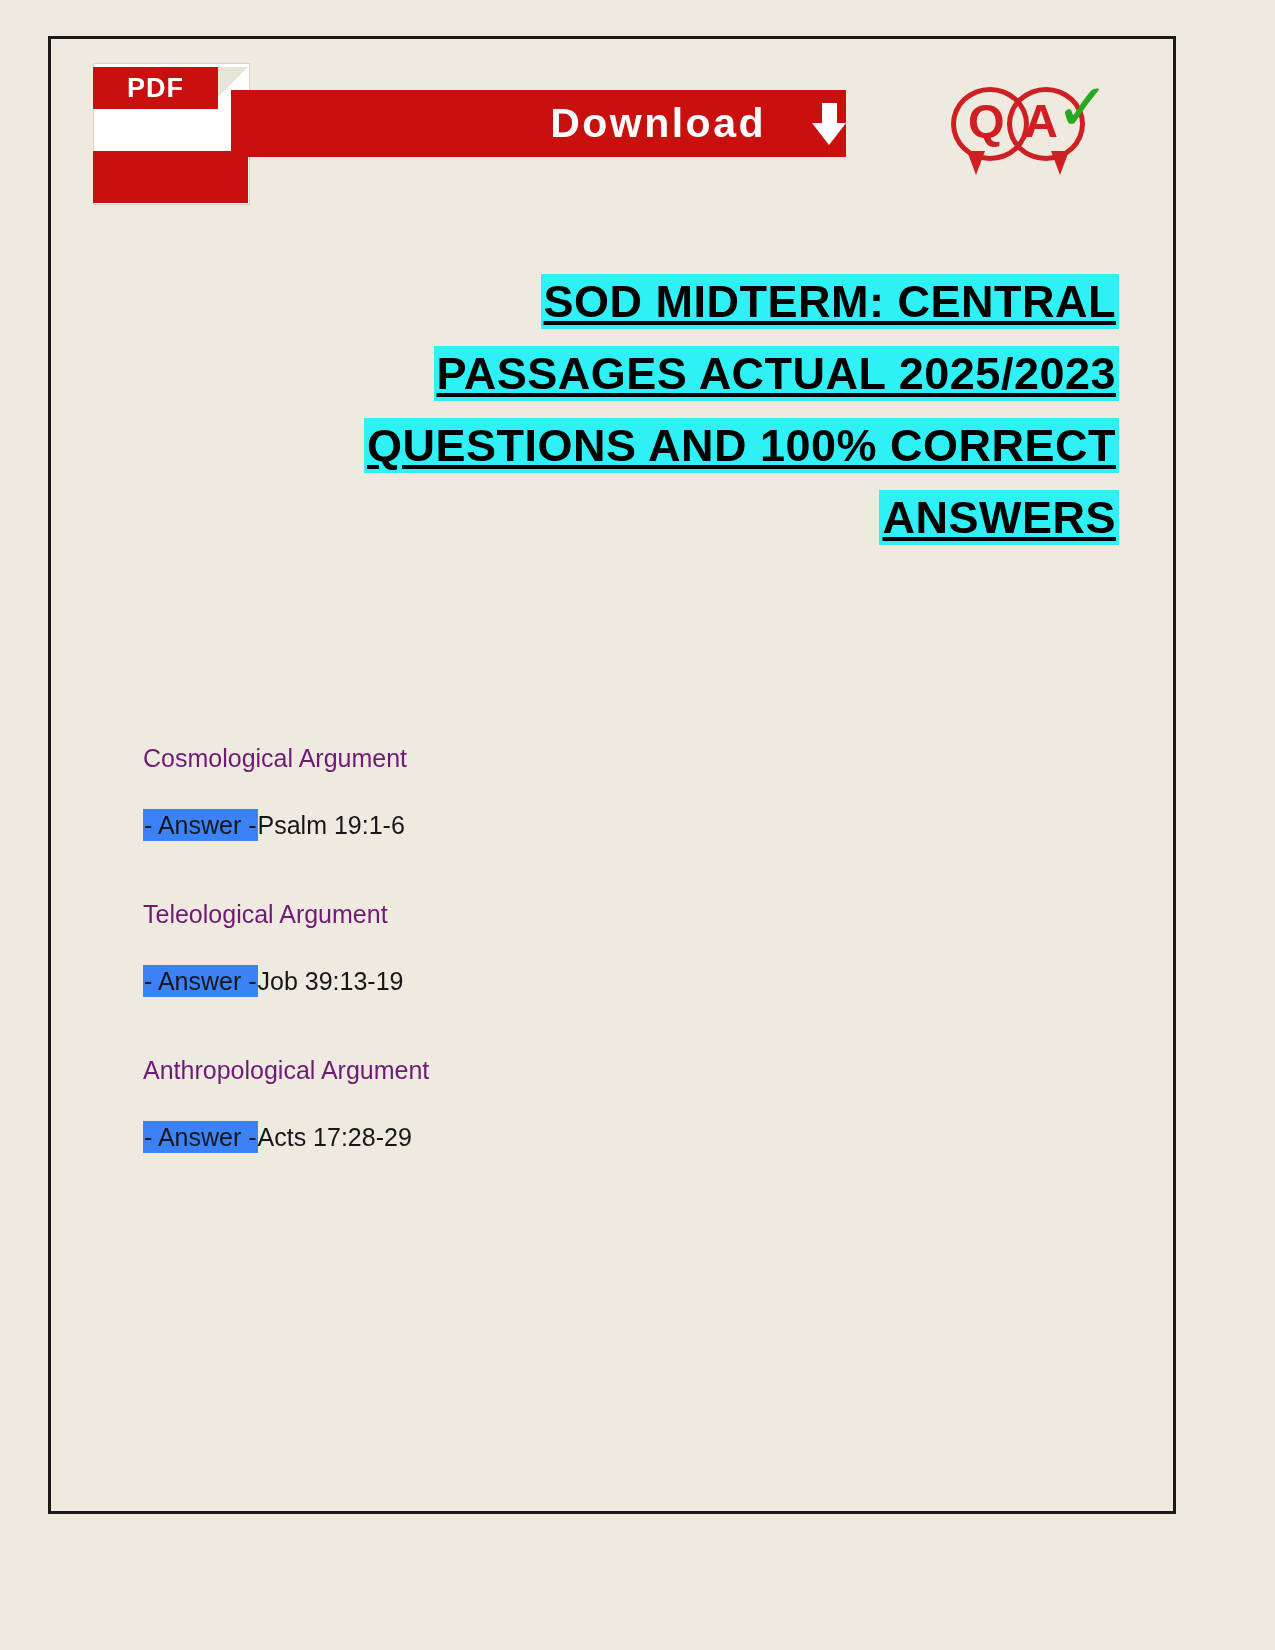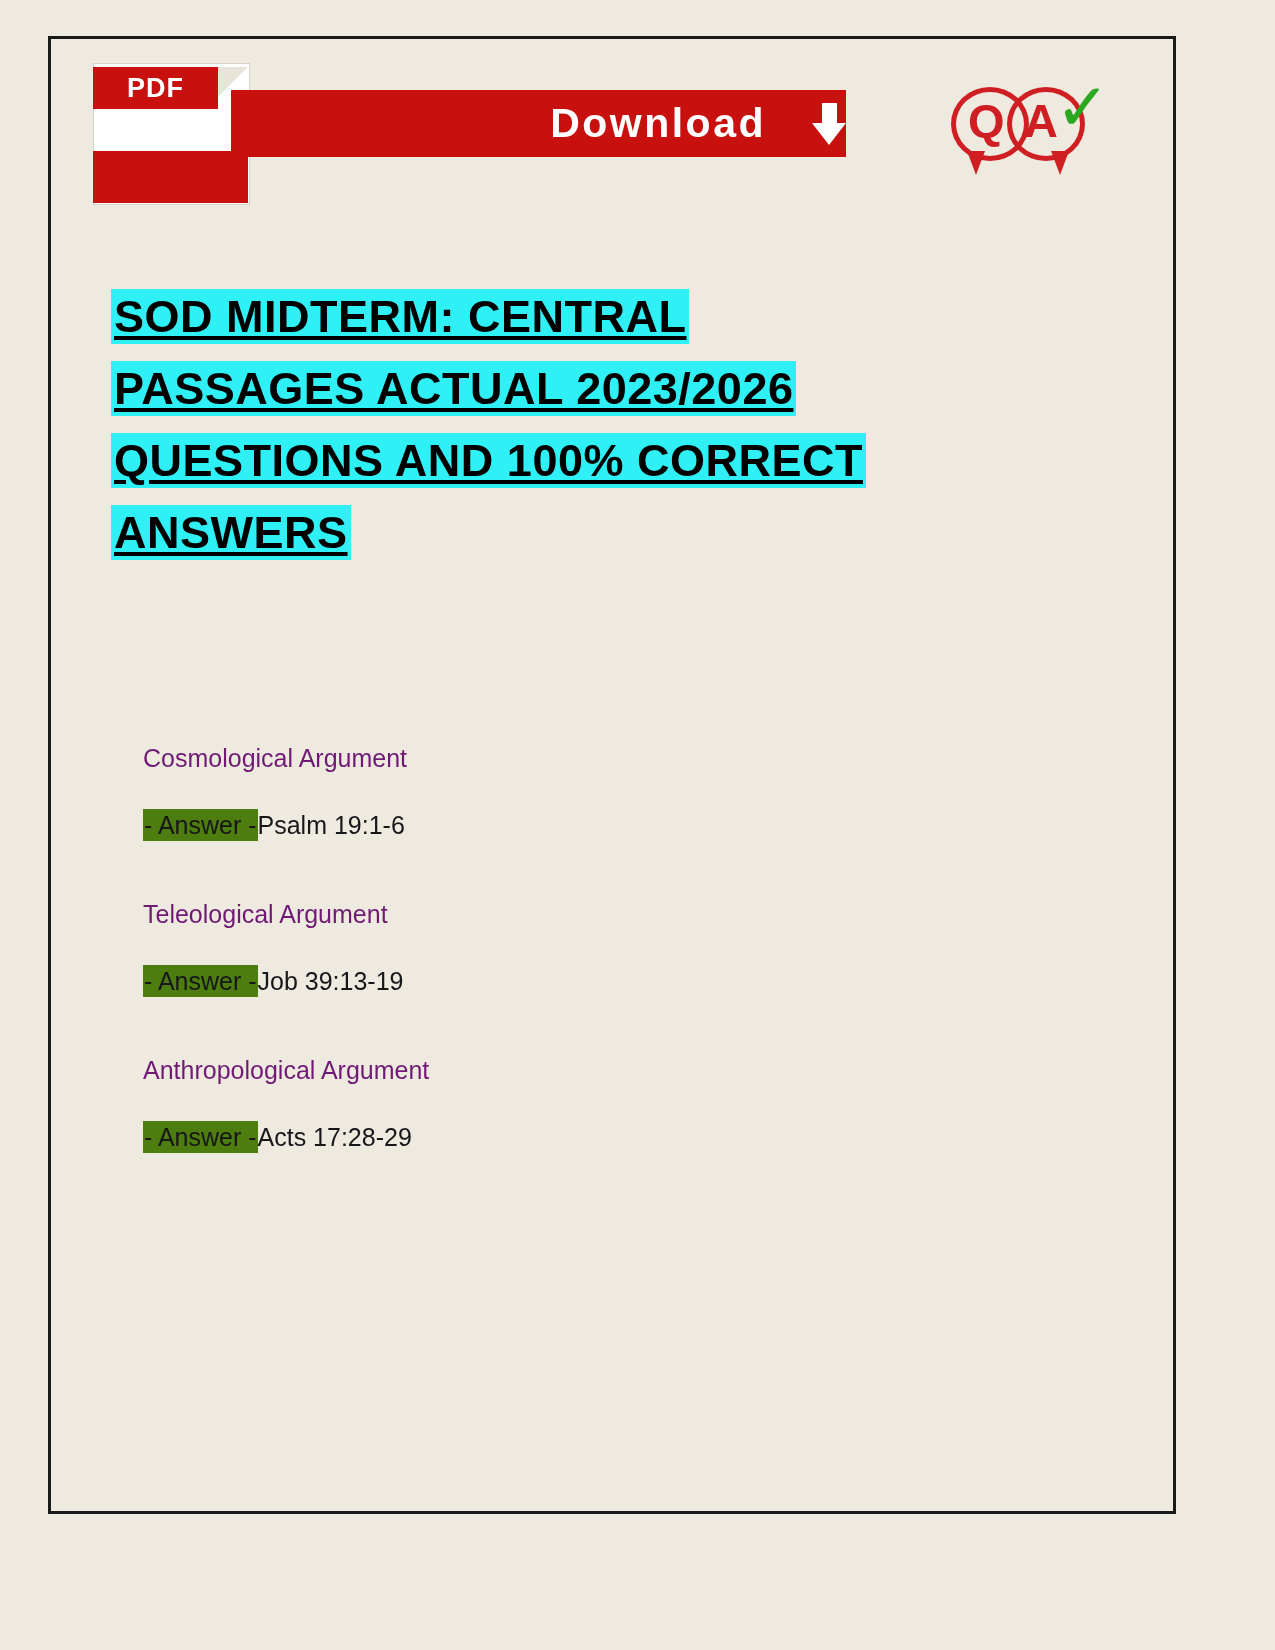--- a/index.html
+++ b/index.html
@@ -178,23 +178,23 @@
     font-size: 66px;
     color: #2aa81f;
     font-family: "DejaVu Sans", sans-serif;
     line-height: 1;
   }
 
   
   .title-block {
     position: absolute;
     left: 60px;
-    top: 255px;
+    top: 240px;
     width: 1008px;
-    text-align: left;
+    text-align: right;
   }
   .title-line {
     display: block;
     margin: 0 0 26px 0;
     line-height: 1.02;
   }
   .title-line span {
     background: #2ff0f5;
     color: #000000;
     font-size: 45px;
@@ -223,21 +223,21 @@
     color: #701a75;
     font-family: "Liberation Sans", sans-serif;
     margin-bottom: 38px;
   }
   .a-line {
     font-size: 25px;
     color: #17171a;
     font-family: "Liberation Sans", sans-serif;
   }
   .a-line .marker {
-    background: #4d7c0f;
+    background: #3b82f6;
     padding: 2px 1px;
   }
   .tail-item { margin-bottom: 0; }
 </style>
 </head>
 <body>
 
 <div class="page">
 
   <div class="header">
@@ -266,21 +266,21 @@
       <div class="tail right"></div>
       <div class="q-letter">Q</div>
       <div class="a-letter">A</div>
       <div class="check">✓</div>
     </div>
 
   </div>
 
   <div class="title-block">
     <div class="title-line"><span>SOD MIDTERM: CENTRAL</span></div>
-    <div class="title-line"><span>PASSAGES ACTUAL 2023/2026</span></div>
+    <div class="title-line"><span>PASSAGES ACTUAL 2025/2023</span></div>
     <div class="title-line"><span>QUESTIONS AND 100% CORRECT</span></div>
     <div class="title-line"><span>ANSWERS</span></div>
   </div>
 
   <div class="body-block">
 
     <div class="qa-item">
       <div class="q-line">Cosmological Argument</div>
       <div class="a-line"><span class="marker">- Answer -</span><span>Psalm 19:1-6</span></div>
     </div>

